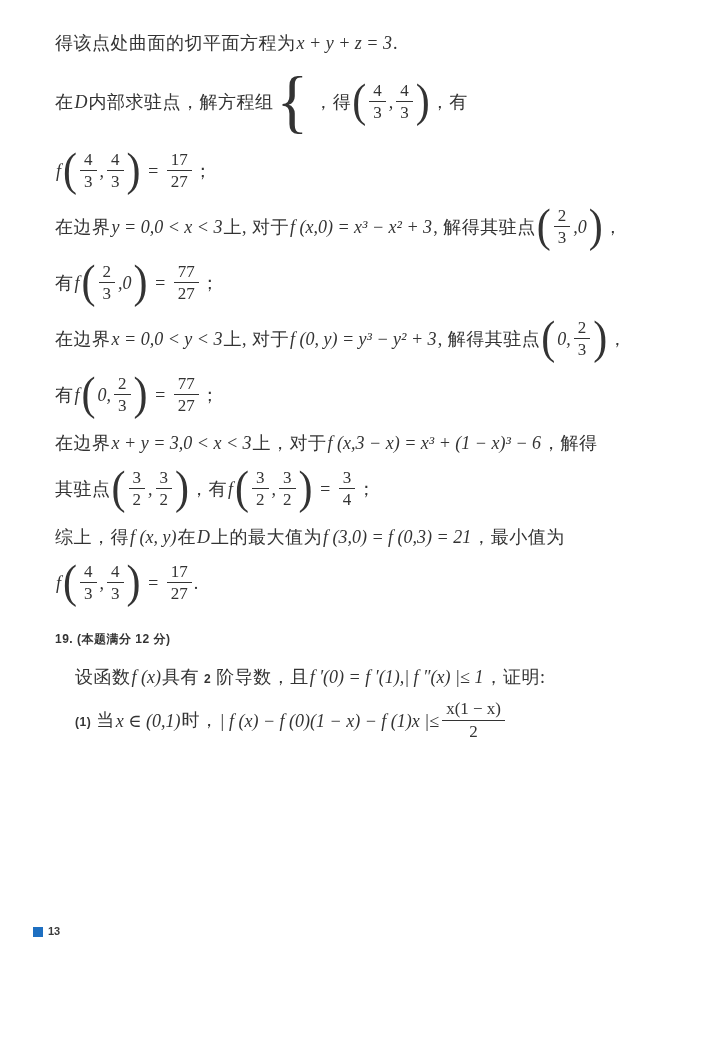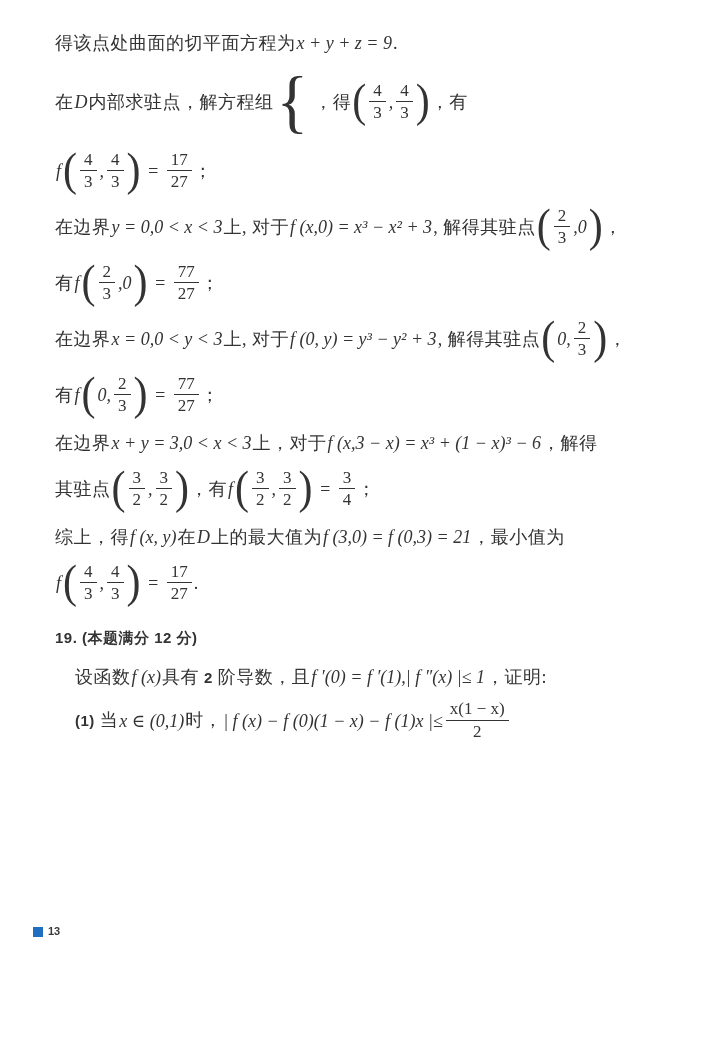--- a/index.html
+++ b/index.html
@@ -25,21 +25,21 @@
   .kind-heading { margin-top: 16px; margin-bottom: 12px; }
   .kind-indent { margin-left: 20px; }
 
   
   .t { font-style: normal; letter-spacing: 0.5px; }
 
   
   .bld {
     font-weight: bold;
     font-family: "Liberation Sans", "DejaVu Sans", sans-serif;
-    font-size: 15px;
+    font-size: 12px;
     letter-spacing: 0.5px;
   }
 
   
   .m { font-style: italic; padding: 0 1px; }
 
   
   .msub {
     font-style: italic;
     font-size: 12px;
@@ -111,21 +111,21 @@
     font-family: "Liberation Sans", "DejaVu Sans", sans-serif;
     font-weight: bold;
     font-size: 11px;
     color: #3a3a3a;
   }
 </style>
 </head>
 <body style="background: rgb(255, 255, 255); color: rgb(51, 51, 51);">
 
 <div class="doc">
-    <div class="line kind-body"><span class="t">得该点处曲面的切平面方程为</span><span class="m">x + y + z = 9</span><span class="t">.</span></div>
+    <div class="line kind-body"><span class="t">得该点处曲面的切平面方程为</span><span class="m">x + y + z = 3</span><span class="t">.</span></div>
     <div class="line kind-body"><span class="t">在</span><span class="m">D</span><span class="t">内部求驻点，解方程组</span><span class="sys">
         <span class="brace">{</span>
       </span><span class="t">，得</span><span class="bigp">(</span><span class="frac"><span class="num">4</span><span class="den">3</span></span><span class="m">,</span><span class="frac"><span class="num">4</span><span class="den">3</span></span><span class="bigp">)</span><span class="t">，有</span></div>
     <div class="line kind-body"><span class="m">f</span><span class="bigp">(</span><span class="frac"><span class="num">4</span><span class="den">3</span></span><span class="m">,</span><span class="frac"><span class="num">4</span><span class="den">3</span></span><span class="bigp">)</span><span class="m"> = </span><span class="frac"><span class="num">17</span><span class="den">27</span></span><span class="t">；</span></div>
     <div class="line kind-body"><span class="t">在边界</span><span class="m">y = 0,0 &lt; x &lt; 3</span><span class="t">上, 对于</span><span class="m">f (x,0) = x³ − x² + 3</span><span class="t">, 解得其驻点</span><span class="bigp">(</span><span class="frac"><span class="num">2</span><span class="den">3</span></span><span class="m">,0</span><span class="bigp">)</span><span class="t">，</span></div>
     <div class="line kind-body"><span class="t">有</span><span class="m">f</span><span class="bigp">(</span><span class="frac"><span class="num">2</span><span class="den">3</span></span><span class="m">,0</span><span class="bigp">)</span><span class="m"> = </span><span class="frac"><span class="num">77</span><span class="den">27</span></span><span class="t">；</span></div>
     <div class="line kind-body"><span class="t">在边界</span><span class="m">x = 0,0 &lt; y &lt; 3</span><span class="t">上, 对于</span><span class="m">f (0, y) = y³ − y² + 3</span><span class="t">, 解得其驻点</span><span class="bigp">(</span><span class="m">0,</span><span class="frac"><span class="num">2</span><span class="den">3</span></span><span class="bigp">)</span><span class="t">，</span></div>
     <div class="line kind-body"><span class="t">有</span><span class="m">f</span><span class="bigp">(</span><span class="m">0,</span><span class="frac"><span class="num">2</span><span class="den">3</span></span><span class="bigp">)</span><span class="m"> = </span><span class="frac"><span class="num">77</span><span class="den">27</span></span><span class="t">；</span></div>
     <div class="line kind-body"><span class="t">在边界</span><span class="m">x + y = 3,0 &lt; x &lt; 3</span><span class="t">上，对于</span><span class="m">f (x,3 − x) = x³ + (1 − x)³ − 6</span><span class="t">，解得</span></div>
     <div class="line kind-body"><span class="t">其驻点</span><span class="bigp">(</span><span class="frac"><span class="num">3</span><span class="den">2</span></span><span class="m">,</span><span class="frac"><span class="num">3</span><span class="den">2</span></span><span class="bigp">)</span><span class="t">，有</span><span class="m">f</span><span class="bigp">(</span><span class="frac"><span class="num">3</span><span class="den">2</span></span><span class="m">,</span><span class="frac"><span class="num">3</span><span class="den">2</span></span><span class="bigp">)</span><span class="m"> = </span><span class="frac"><span class="num">3</span><span class="den">4</span></span><span class="t">；</span></div>

